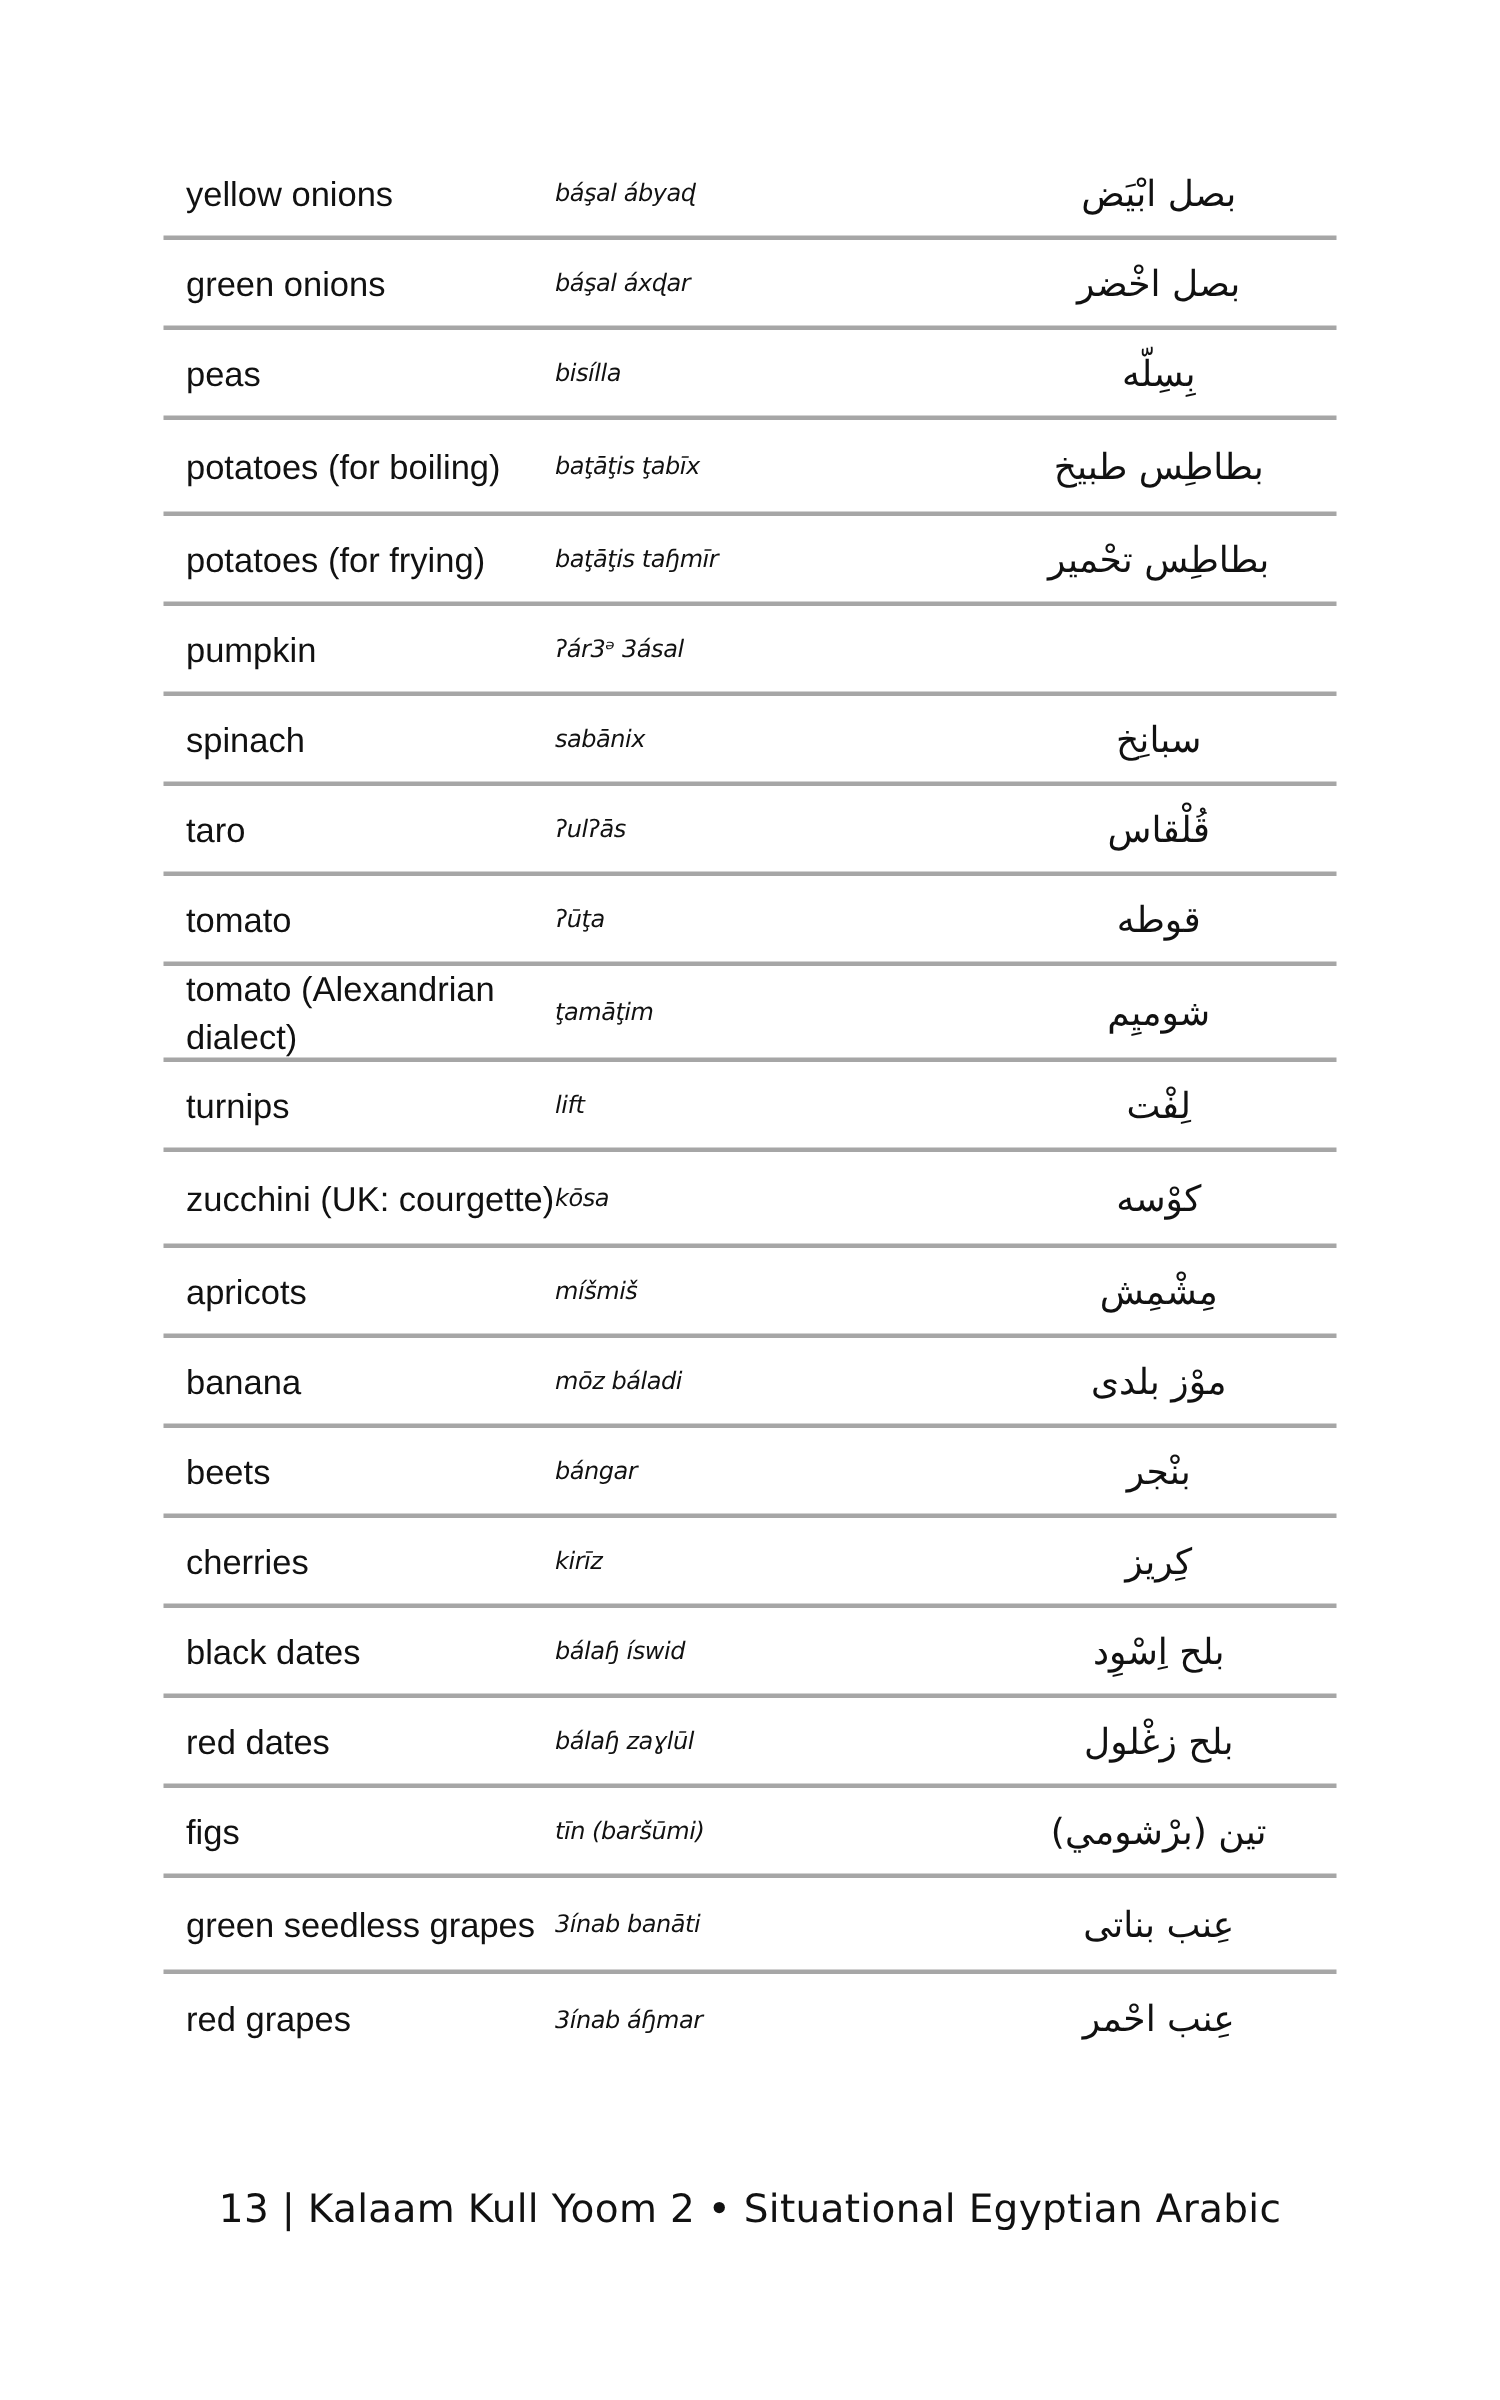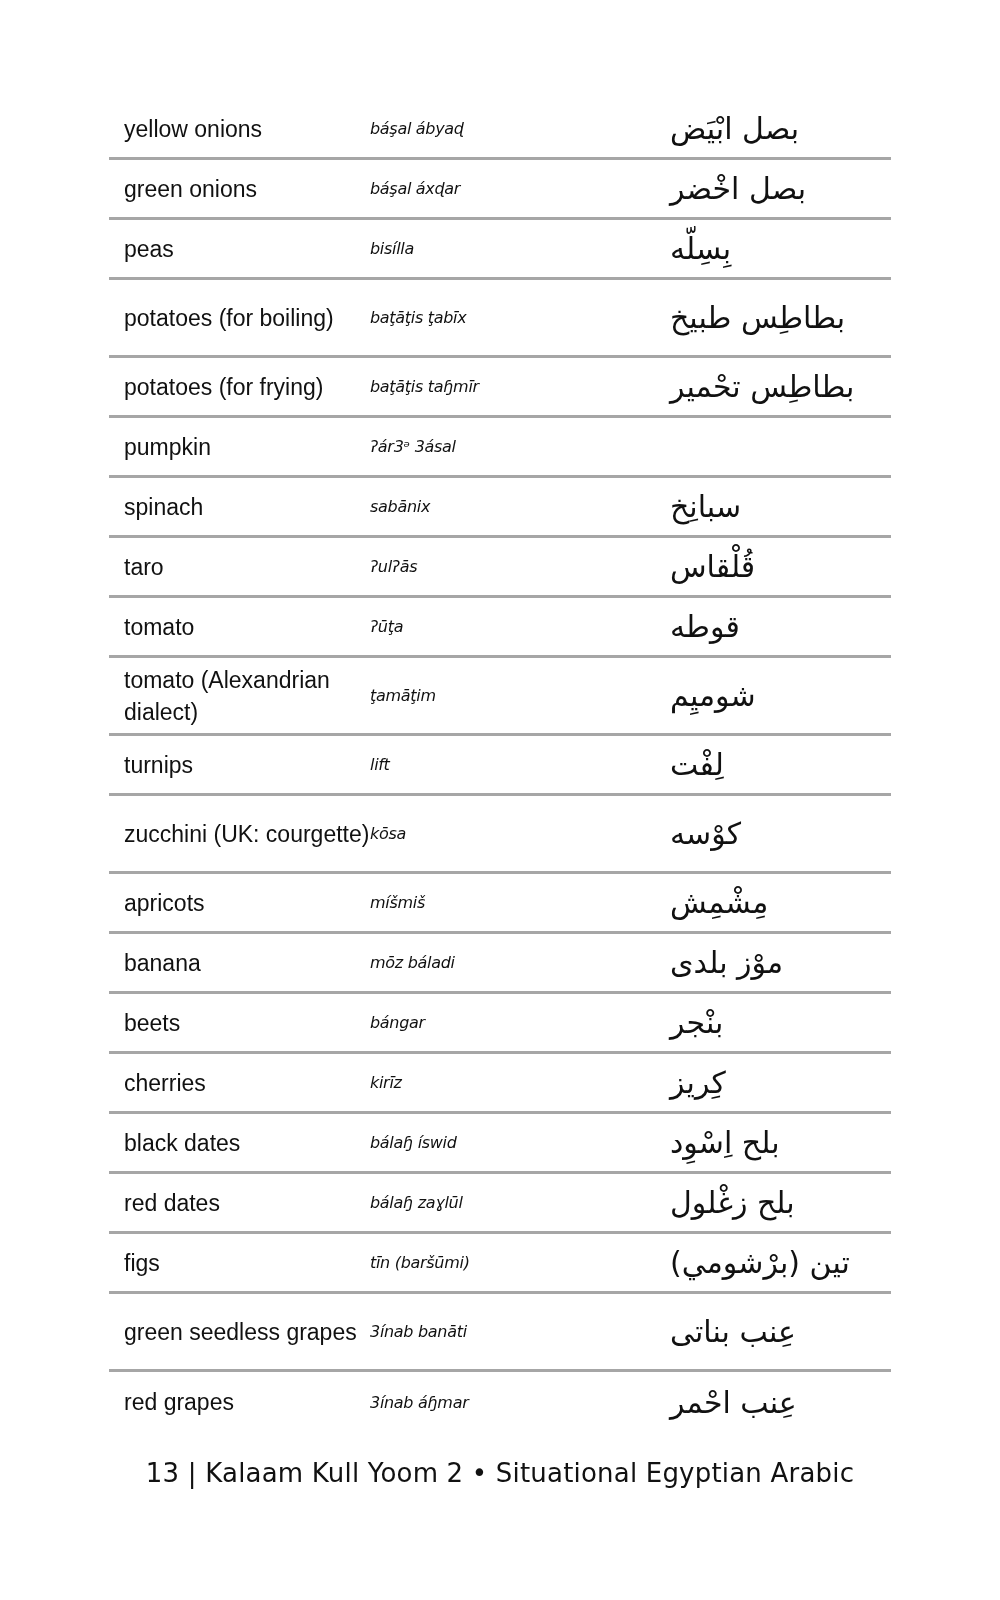--- a/index.html
+++ b/index.html
@@ -3,24 +3,24 @@
 <meta charset="utf-8">
 <style>
   html, body { margin: 0; padding: 0; background: #ffffff; }
   body { width: 1000px; height: 1600px; position: relative; overflow: hidden;
          font-family: "Liberation Sans", "DejaVu Sans", sans-serif; color: #111; }
   .page { position: absolute; left: 0; top: 0; width: 1000px; height: 1600px; }
   .vocab-table { position: absolute; left: 109px; top: 100px; width: 782px; }
   .row { display: flex; align-items: center; border-bottom: 3px solid #a6a6a6; box-sizing: border-box; }
   .row:last-child { border-bottom: none; }
   .row.h1 { height: 60px; }
-  .row.h2 { height: 78px; }
+  .row.h2 { height: 64px; }
   .cell-en { width: 261px; padding-left: 15px; box-sizing: border-box; font-size: 23px; line-height: 32px; }
   .cell-tr { width: 300px; font-size: 16px; font-style: italic; font-family: "DejaVu Sans", sans-serif; letter-spacing: -0.3px; }
-  .cell-ar { flex: 1; text-align: left; padding-right: 16px; font-size: 30px; font-family: "DejaVu Sans", sans-serif; direction: rtl; }
+  .cell-ar { flex: 1; text-align: center; padding-right: 16px; font-size: 24px; font-family: "DejaVu Sans", sans-serif; direction: rtl; }
   .footer { position: absolute; left: 0; width: 1000px; top: 1458px; text-align: center; font-size: 26px;
             font-family: "DejaVu Sans", sans-serif; color: #111; letter-spacing: 0.2px; }
 </style>
 </head>
 <body>
 
 <div class="page">
   <div class="vocab-table" id="vocab-table">
       <div class="row h1">
         <div class="cell-en">yellow onions</div>

